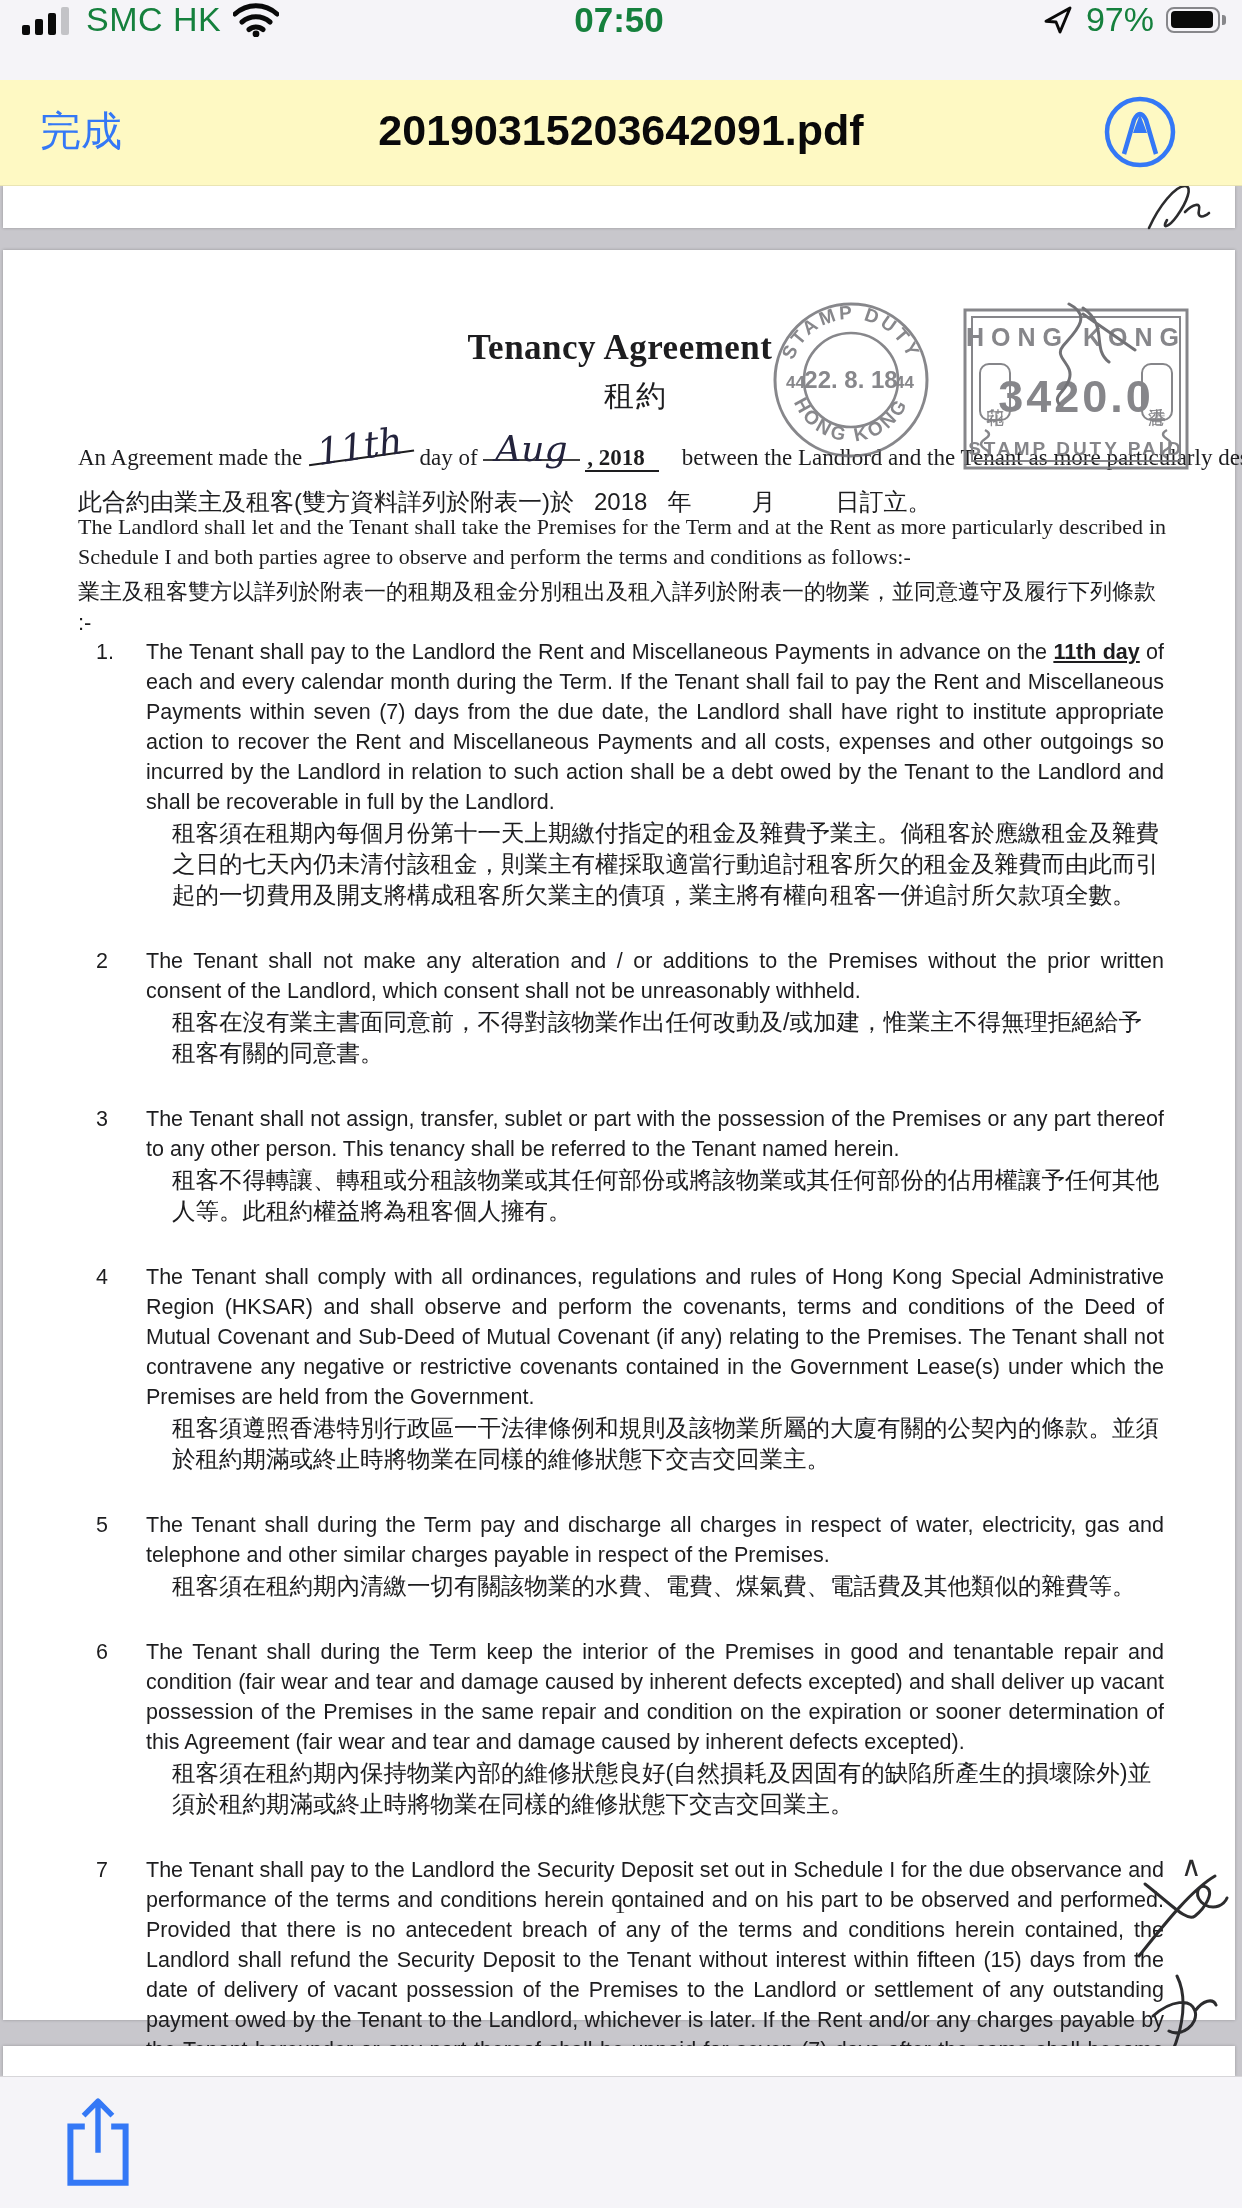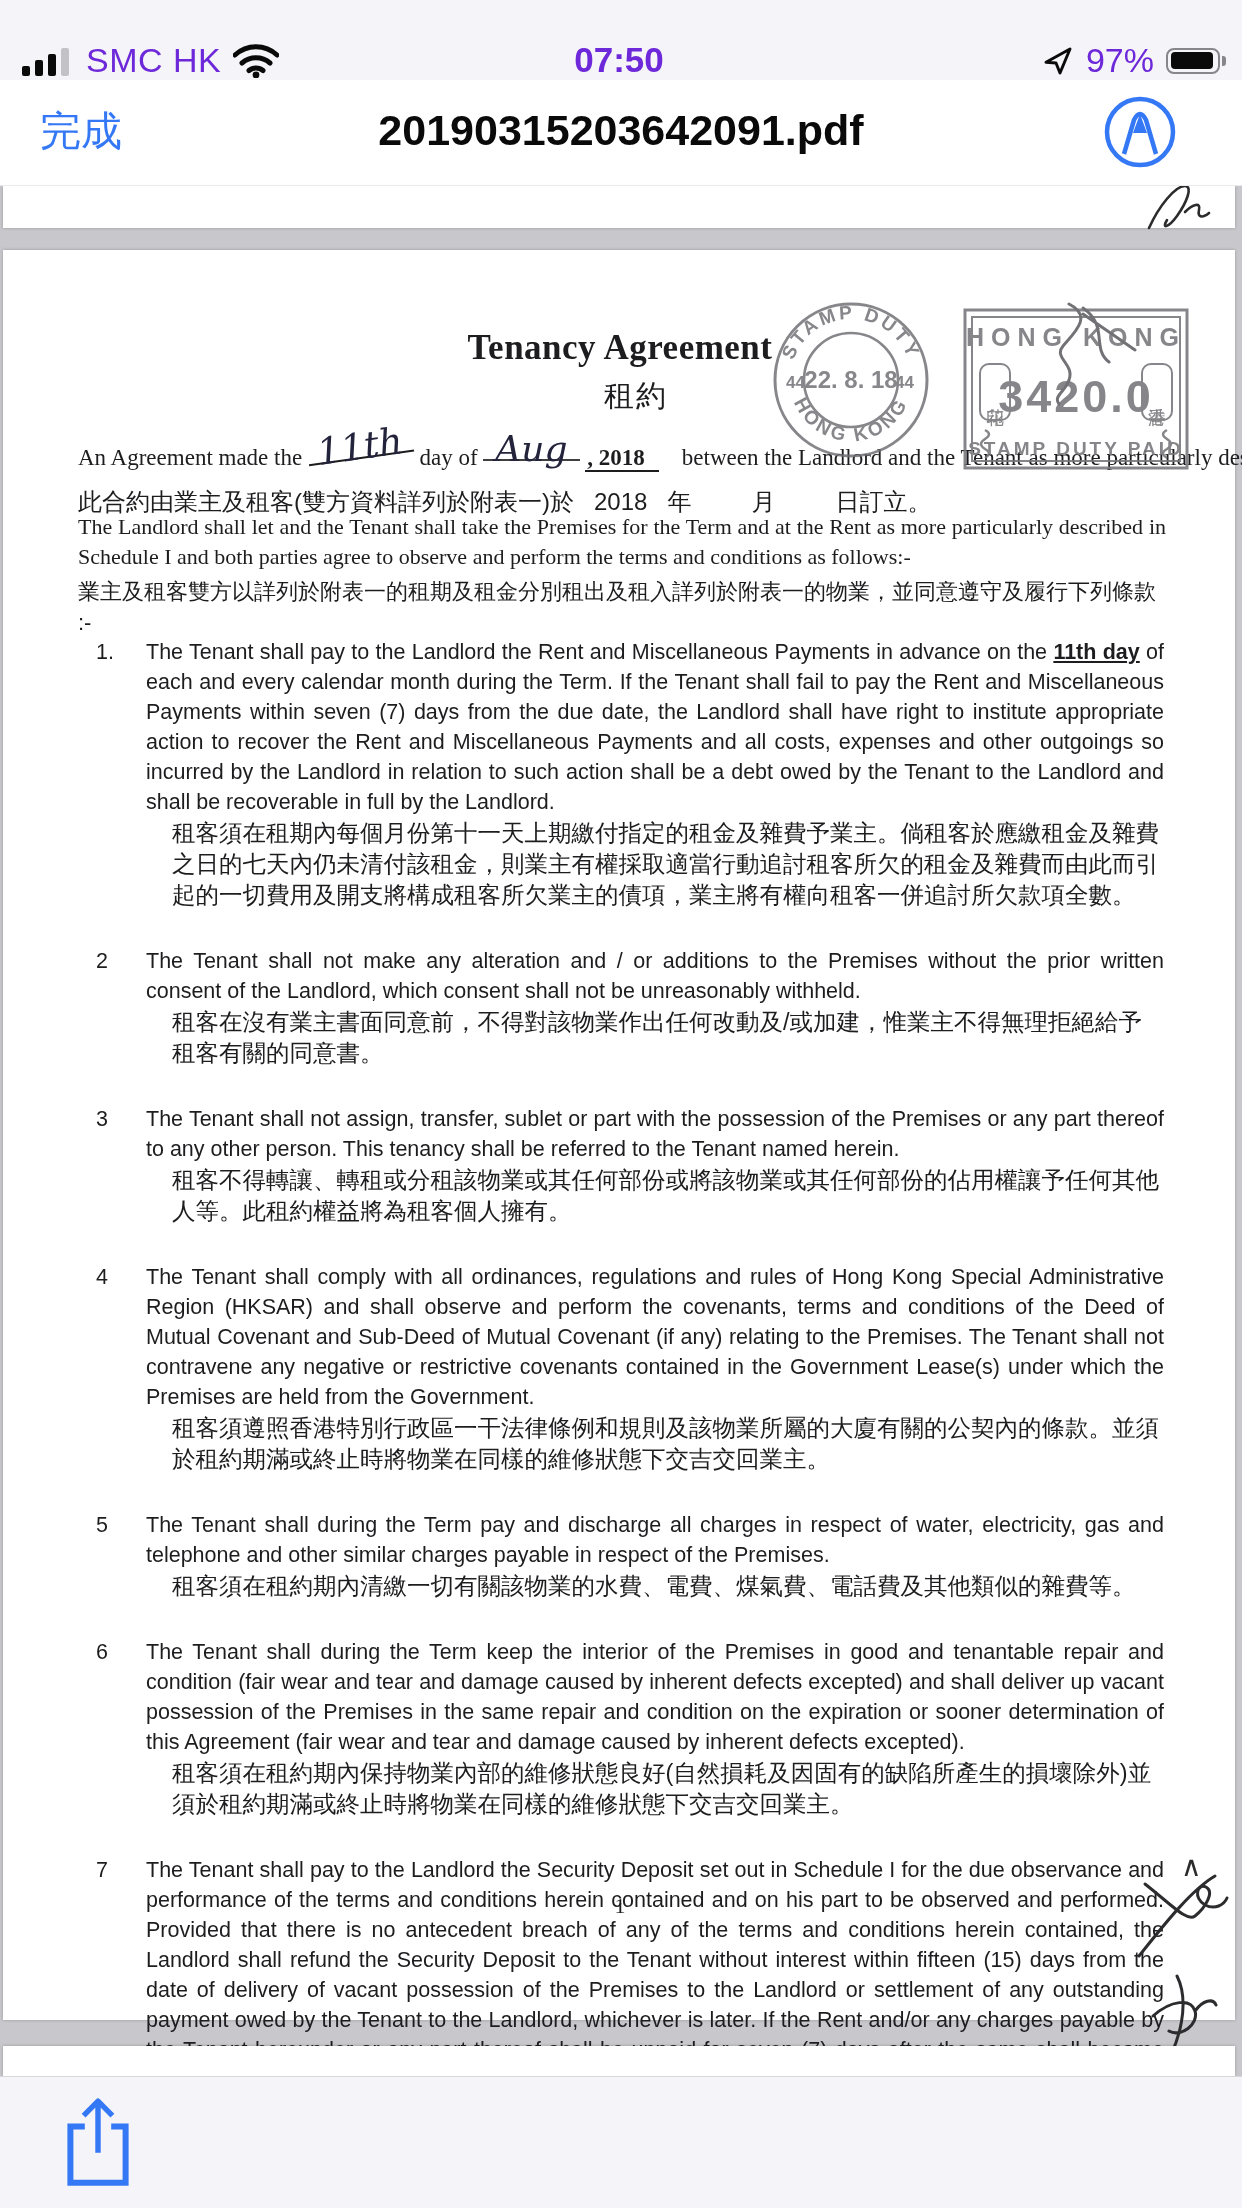--- a/index.html
+++ b/index.html
@@ -5,35 +5,35 @@
   * { margin:0; padding:0; box-sizing:border-box; }
   html,body { background:#888; }
   .screen {
     position:relative; width:1242px; height:2208px; overflow:hidden;
     background:#c8c7cc; font-family:"Liberation Sans", sans-serif;
     -webkit-font-smoothing:antialiased;
   }
   
   .status-bar {
     position:absolute; top:0; left:0; width:1242px; height:80px;
-    background:#f5f4f8; display:flex; align-items:flex-end; justify-content:space-between;
-    padding:0 22px; z-index:40; color:#6d28d9;
+    background:#f5f4f8; display:flex; align-items:flex-start; justify-content:space-between;
+    padding:0 22px; z-index:40; color:#15803d;
   }
   .sb-left, .sb-right { display:flex; align-items:center; gap:12px; }
   .sb-carrier { font-size:34px; letter-spacing:0.5px; }
   .sb-time { position:absolute; left:0; right:4px; text-align:center; font-size:35px; font-weight:600; }
   .sb-batt-pct { font-size:34px; }
   .battery { position:relative; width:54px; height:26px; }
   .battery .shell { position:absolute; inset:0; border:2.5px solid #87878b; border-radius:8px; }
   .battery .fill { position:absolute; top:4.5px; left:4.5px; width:42px; height:17px; background:#0a0a0a; border-radius:4px; }
   .battery .tip { position:absolute; right:-6px; top:8px; width:4px; height:10px; background:#87878b; border-radius:0 3px 3px 0; }
   
   .nav-bar {
     position:absolute; top:80px; left:0; width:1242px; height:106px;
-    background:#ffffff; z-index:40; border-bottom:1px solid rgba(0,0,0,0.08);
+    background:#fef9c3; z-index:40; border-bottom:1px solid rgba(0,0,0,0.08);
   }
   .done-btn {
     position:absolute; left:40px; top:24px; background:none; border:none;
     color:#3478f6; font-size:41px; font-family:inherit; cursor:pointer;
   }
   .nav-title {
     position:absolute; left:150px; right:150px; top:26px; text-align:center;
     font-size:43px; font-weight:700; color:#0a0a0a; white-space:nowrap; overflow:hidden;
   }
   .markup-btn { position:absolute; right:62px; top:12px; width:80px; height:80px; background:none; border:none; cursor:pointer; }

